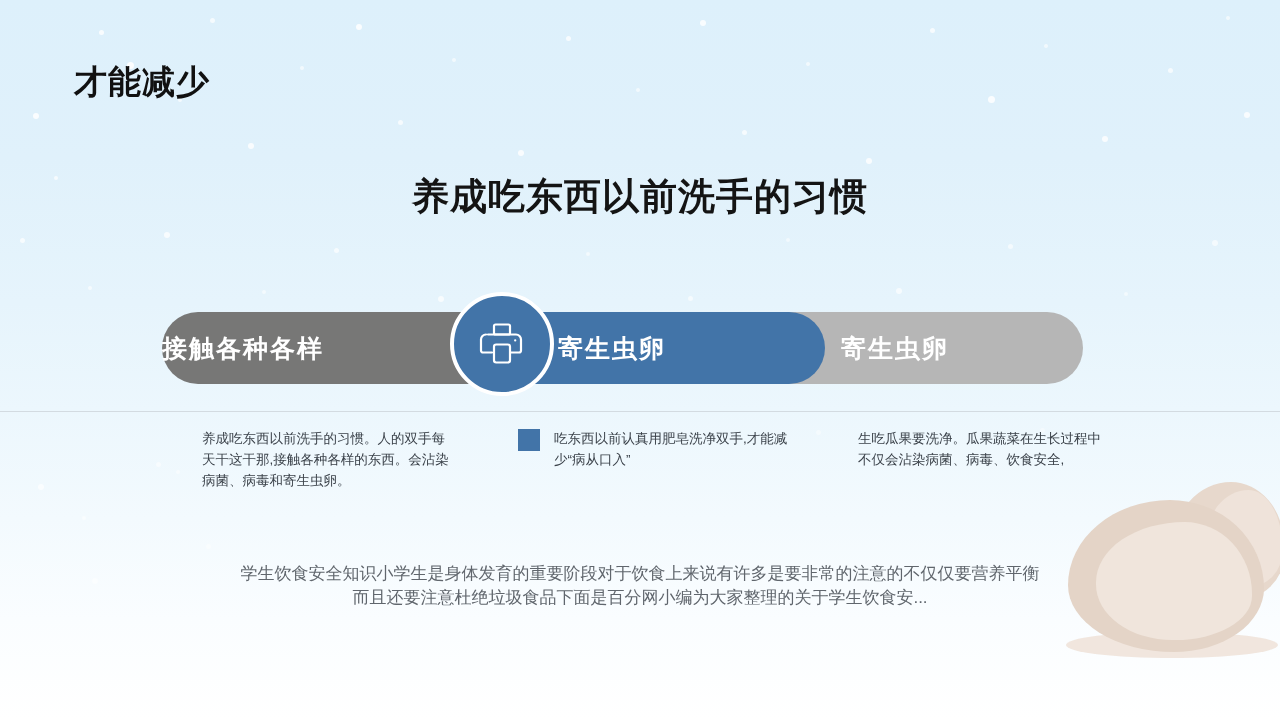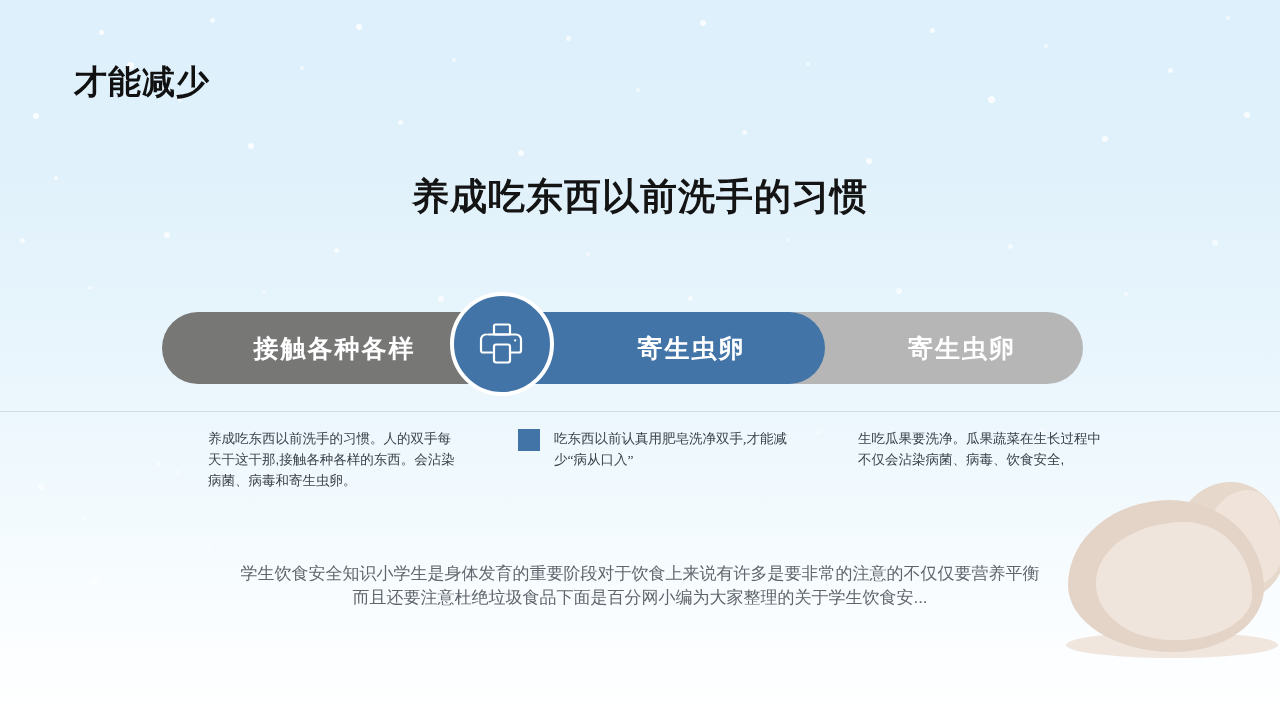--- a/index.html
+++ b/index.html
@@ -124,21 +124,20 @@
     top: 312px;
     width: 956px;
     height: 72px;
   }
   .pill {
     position: absolute;
     top: 0;
     height: 72px;
     display: flex;
     align-items: center;
-    justify-content: center;
     box-sizing: border-box;
     color: #ffffff;
     font-size: 25px;
     font-weight: bold;
     letter-spacing: 2px;
     white-space: nowrap;
   }
   .pill-1 {
     left: 0;
     width: 395px;
@@ -190,31 +189,31 @@
   }
 
   
   .col {
     position: absolute;
     top: 428px;
     font-size: 13.5px;
     line-height: 21px;
     color: #3a4149;
   }
-  .col-1 { left: 208px; width: 250px; }
+  .col-1 { left: 202px; width: 250px; }
   .col-2 { left: 518px; width: 282px; display: flex; gap: 14px; align-items: flex-start; }
   .col-3 { left: 858px; width: 252px; }
   .bullet-square {
     flex: 0 0 auto;
     width: 22px;
     height: 22px;
     background: #4274a8;
     margin-top: 1px;
   }
-  .col-2-text { flex: 1 1 auto; font-family: Liberation Serif, serif; }
+  .col-2-text { flex: 1 1 auto; }
 
   
   .footer {
     position: absolute;
     left: 0;
     top: 562px;
     width: 1280px;
     text-align: center;
     font-size: 17px;
     line-height: 24px;

